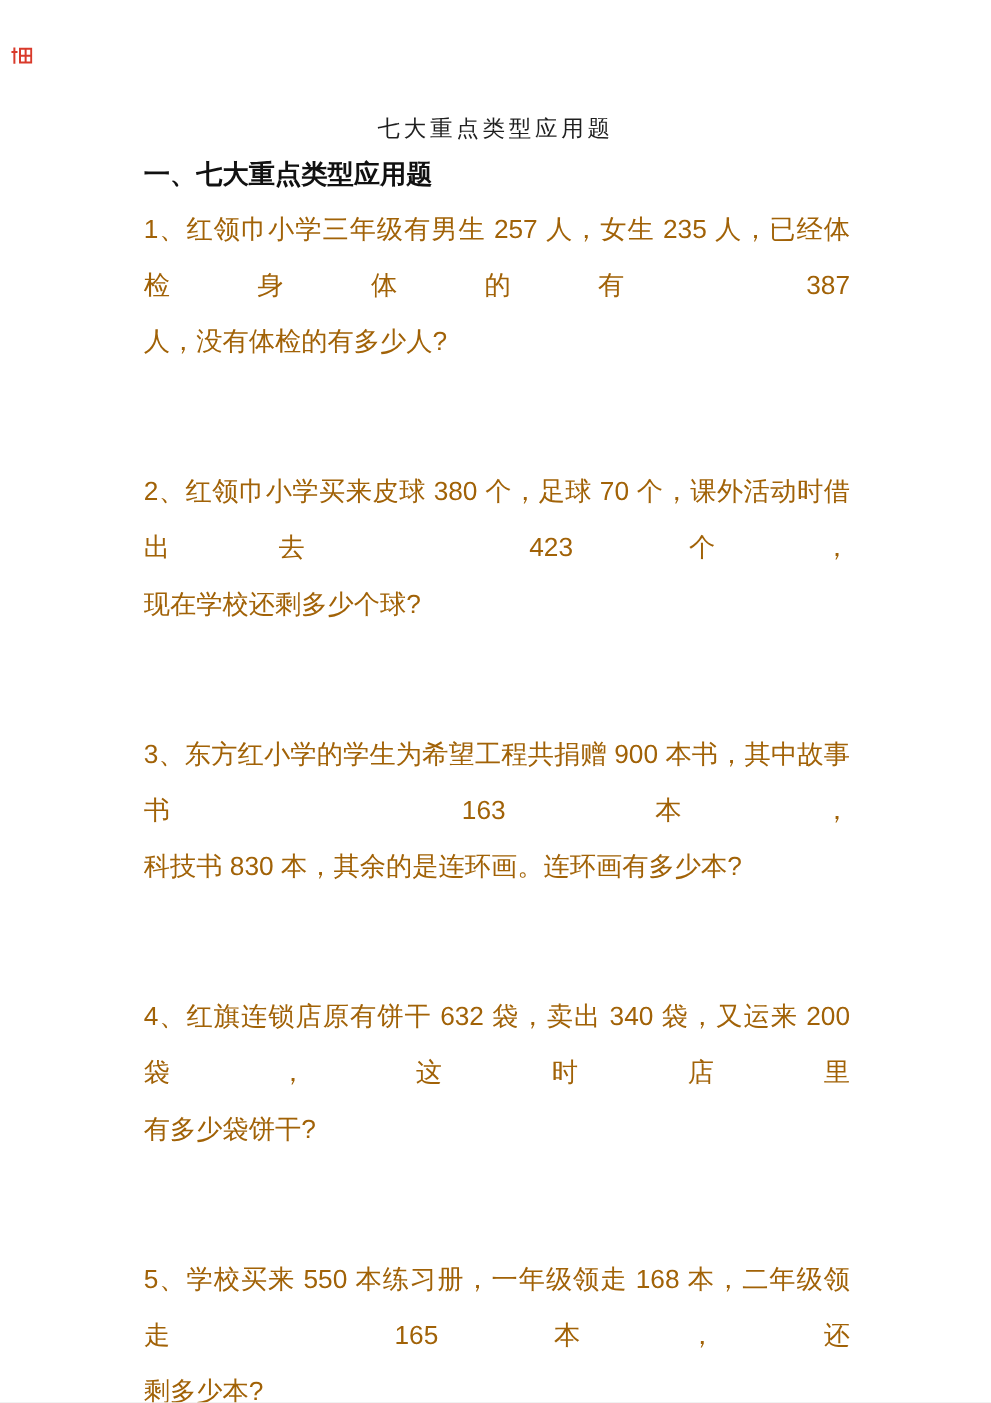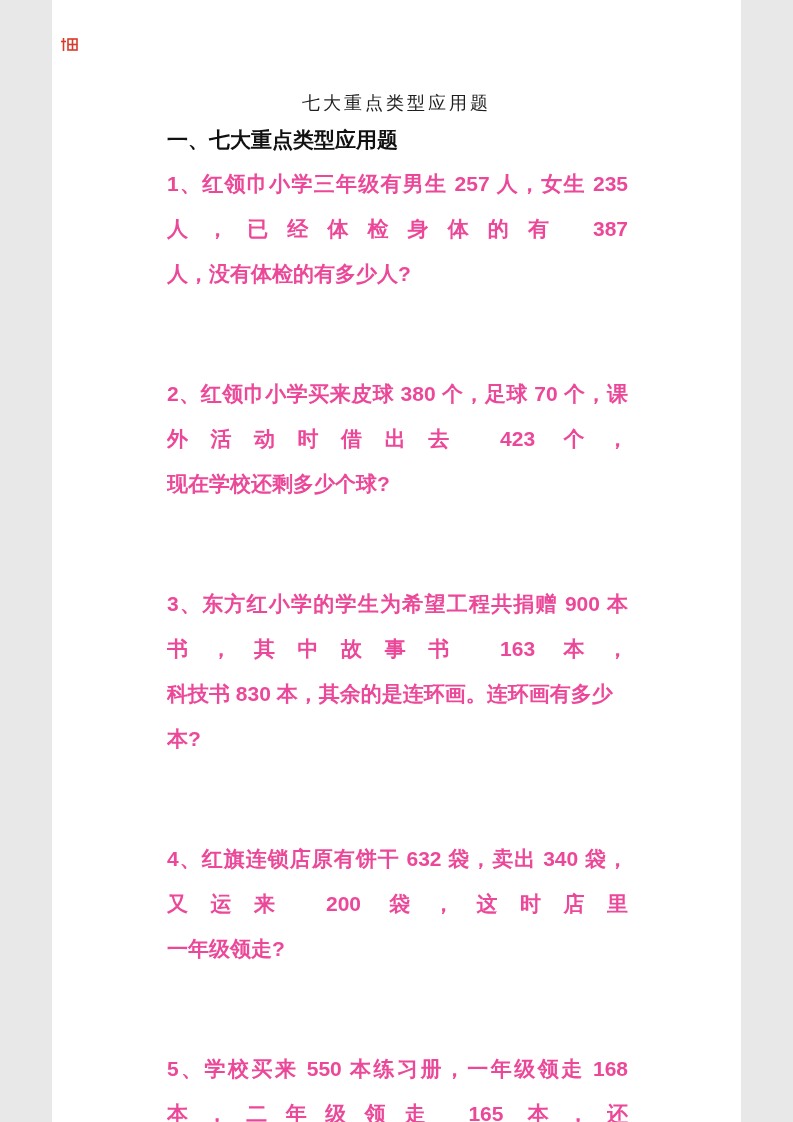--- a/index.html
+++ b/index.html
@@ -1,17 +1,17 @@
 <!DOCTYPE html>
 <html><head>
 <meta charset="utf-8">
 <style>
   html, body { margin: 0; padding: 0; background: #e8e8e8; }
   .page {
-    width: 689px;
+    width: 793px;
     height: 1122px;
     margin: 0 auto;
     background: #ffffff;
     position: relative;
     overflow: hidden;
     font-family: "Liberation Sans", sans-serif;
     color: #141414;
   }
   .stamp {
     position: absolute;
@@ -36,23 +36,23 @@
     padding-right: 113px;
     font-size: 21px;
     font-weight: 700;
     line-height: 24px;
     color: #111111;
   }
   .problem {
     margin-left: 115px;
     margin-right: 113px;
     font-size: 21px;
-    font-weight: 700;
+    font-weight: 400;
     line-height: 45px;
-    color: #ec4899;
+    color: #a16207;
   }
   .problem.first { margin-top: 9px; }
   .problem.spaced { margin-top: 75px; }
   .problem .line { overflow: hidden; white-space: normal; }
   .problem .line.justified {
     text-align: justify;
     text-align-last: justify;
     -moz-text-align-last: justify;
   }
   .problem .line.plain { text-align: left; }
@@ -88,21 +88,21 @@
     <div class="line plain">现在学校还剩多少个球?</div>
   </div>
 
   <div class="problem spaced">
     <div class="line justified">3、东方红小学的学生为希望工程共捐赠 900 本书，其中故事书 163 本，</div>
     <div class="line plain">科技书 830 本，其余的是连环画。连环画有多少本?</div>
   </div>
 
   <div class="problem spaced">
     <div class="line justified">4、红旗连锁店原有饼干 632 袋，卖出 340 袋，又运来 200 袋，这时店里</div>
-    <div class="line plain">一年级领走?</div>
+    <div class="line plain">有多少袋饼干?</div>
   </div>
 
   <div class="problem spaced">
     <div class="line justified">5、学校买来 550 本练习册，一年级领走 168 本，二年级领走 165 本，还</div>
     <div class="line plain">剩多少本?</div>
   </div>
 
 </div>
 
 </body></html>

